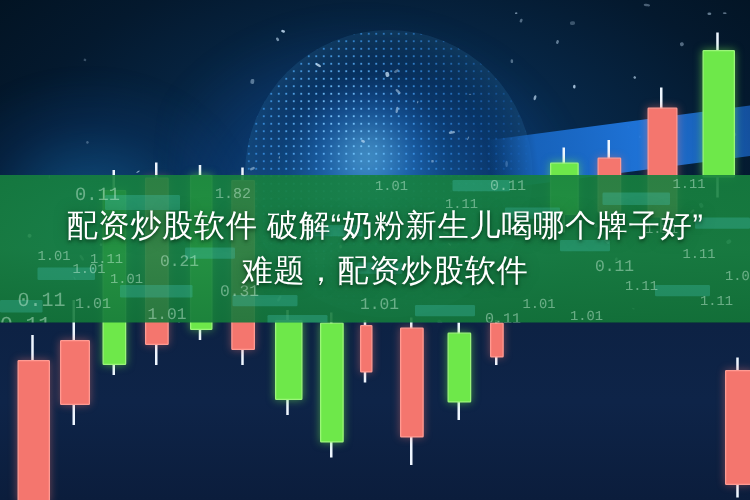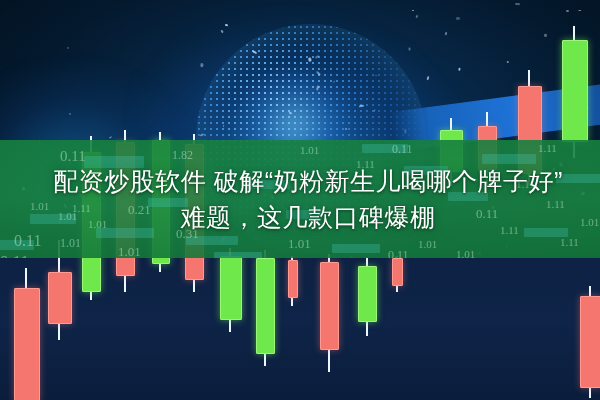--- a/index.html
+++ b/index.html
@@ -74,21 +74,21 @@
 
   
   .green-band{
     position:absolute;left:0;top:140px;width:600px;height:118px;
     background:linear-gradient(180deg,rgba(22,128,62,.90) 0%,rgba(26,134,66,.88) 50%,rgba(20,120,58,.90) 100%);
     overflow:hidden;
   }
   .band-bar{position:absolute;background:rgba(70,200,185,.30);border-radius:1px;}
   .band-num{
     position:absolute;color:rgba(225,255,235,.42);
-    font-family:Liberation Serif, serif;white-space:nowrap;
+    font-family:Liberation Mono, monospace;white-space:nowrap;
   }
 
   
   .headline{
     position:absolute;left:0;top:140px;width:600px;height:118px;
     display:flex;flex-direction:column;align-items:center;justify-content:center;
     gap:4px;pointer-events:none;
   }
   .hl-line{
     color:#ffffff;font-weight:normal;font-size:25px;line-height:32px;
@@ -345,16 +345,16 @@
         <div class="band-num" style="left: 300px; top: 4px; font-size: 11px;">1.01</div>
         <div class="band-num" style="left: 392px; top: 2px; font-size: 12px;">0.11</div>
         <div class="band-num" style="left: 538px; top: 2px; font-size: 11px;">1.11</div>
         <div class="band-num" style="left: 580px; top: 76px; font-size: 11px;">1.01</div>
         <div class="band-num" style="left: 172px; top: 8px; font-size: 12px;">1.82</div>
       </div>
   </div>
 
   <div class="headline">
     <div class="hl-line l1">配资炒股软件 破解“奶粉新生儿喝哪个牌子好”</div>
-    <div class="hl-line l2">难题，这几款口碑爆棚</div>
+    <div class="hl-line l2">难题，配资炒股软件</div>
   </div>
 
 </div>
 
 </body></html>

